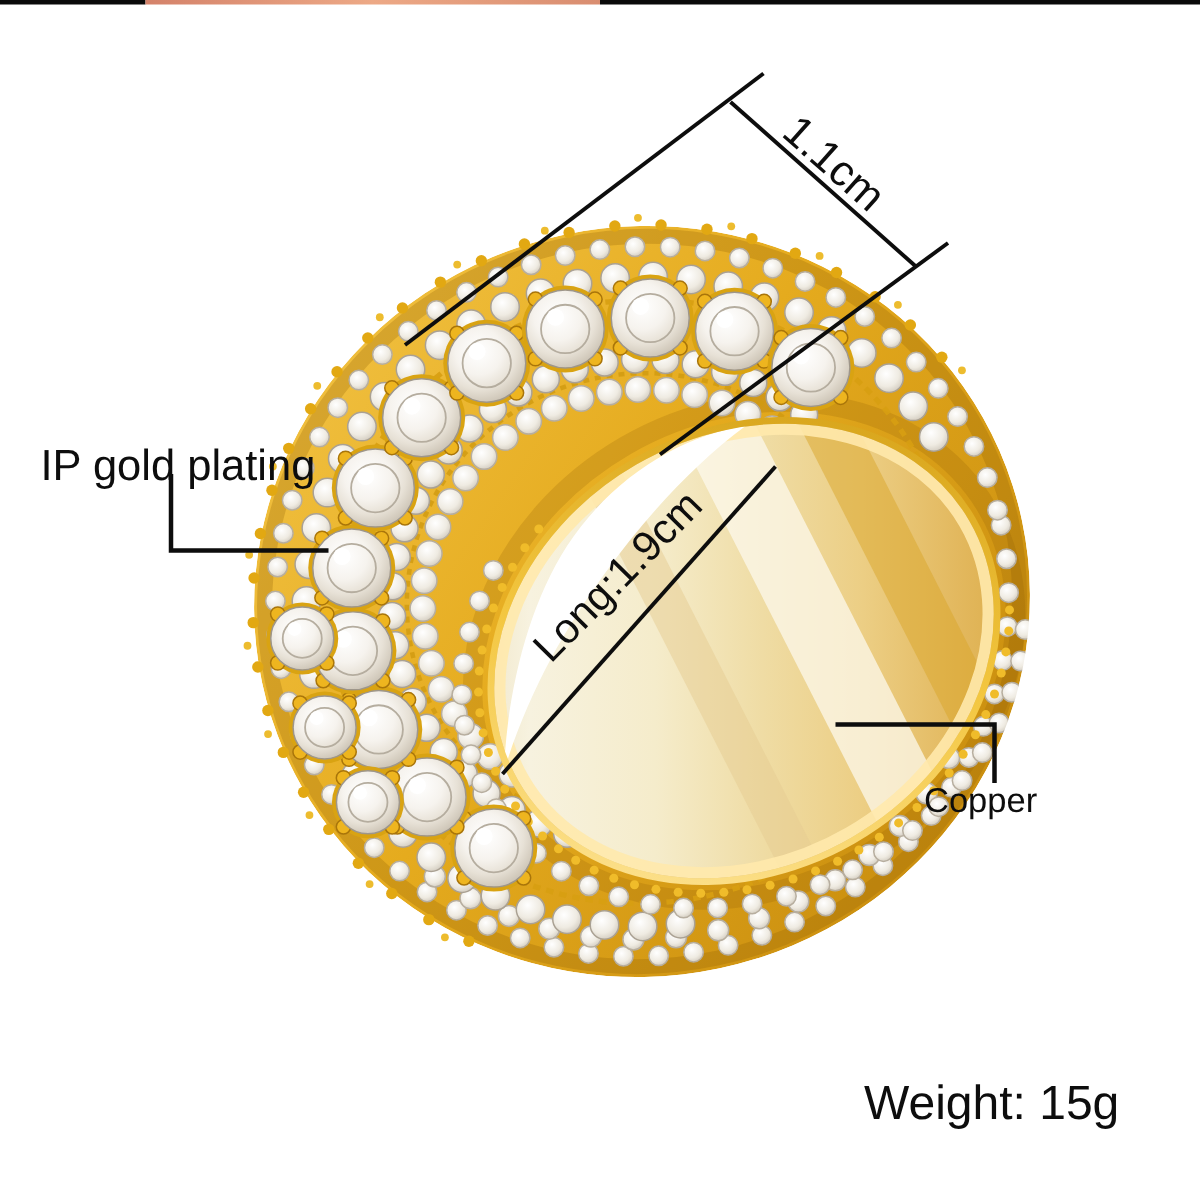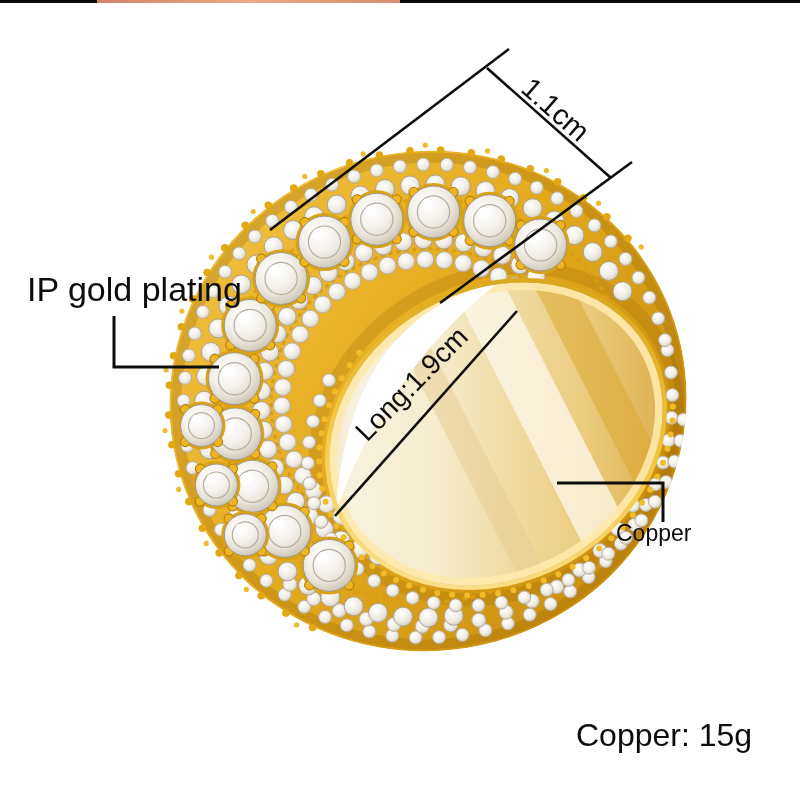--- a/index.html
+++ b/index.html
@@ -4,21 +4,21 @@
 <style>
   html,body{margin:0;padding:0;background:#ffffff;}
   .canvas{position:relative;width:800px;height:800px;background:#ffffff;overflow:hidden;
           font-family:"Liberation Sans",sans-serif;color:#0d0d0d;}
   .strip{position:absolute;top:0;height:3px;}
   .strip.left{left:0;width:97px;background:#0a0a0a;}
   .strip.mid{left:97px;width:303px;background:linear-gradient(to right,#d4826a,#eda986,#d98d70);}
   .strip.right{left:400px;width:400px;background:#0a0a0a;}
   svg.scene{position:absolute;left:0;top:0;}
   .label{position:absolute;white-space:nowrap;line-height:1.05;}
-  .lbl-plating{left:27px;top:272px;font-size:34px;}
+  .lbl-plating{left:27px;top:296px;font-size:29px;}
   .lbl-copper{left:616px;top:521px;font-size:23px;}
   .lbl-weight{left:576px;top:719px;font-size:32px;}
   .lbl-bandwidth{left:536px;top:72px;font-size:29px;transform:rotate(41.5deg);transform-origin:0 0;}
   .lbl-innerlen{left:350px;top:426px;font-size:28px;transform:rotate(-45.5deg);transform-origin:0 0;}
 </style>
 </head>
 <body>
 
 <div class="canvas">
 
@@ -528,14 +528,14 @@
       <line x1="517" y1="311" x2="335" y2="516" stroke-width="2.6"></line>
       <polyline points="114,316 114,367 219,367" stroke-width="3"></polyline>
       <polyline points="557,483 663,483 663,522" stroke-width="3"></polyline>
     </g>
   </svg>
 
   <div class="label lbl-bandwidth">1.1cm</div>
   <div class="label lbl-plating">IP gold plating</div>
   <div class="label lbl-innerlen">Long:1.9cm</div>
   <div class="label lbl-copper">Copper</div>
-  <div class="label lbl-weight">Copper: 15g</div>
+  <div class="label lbl-weight">Weight: 15g</div>
 </div>
 
 </body></html>

